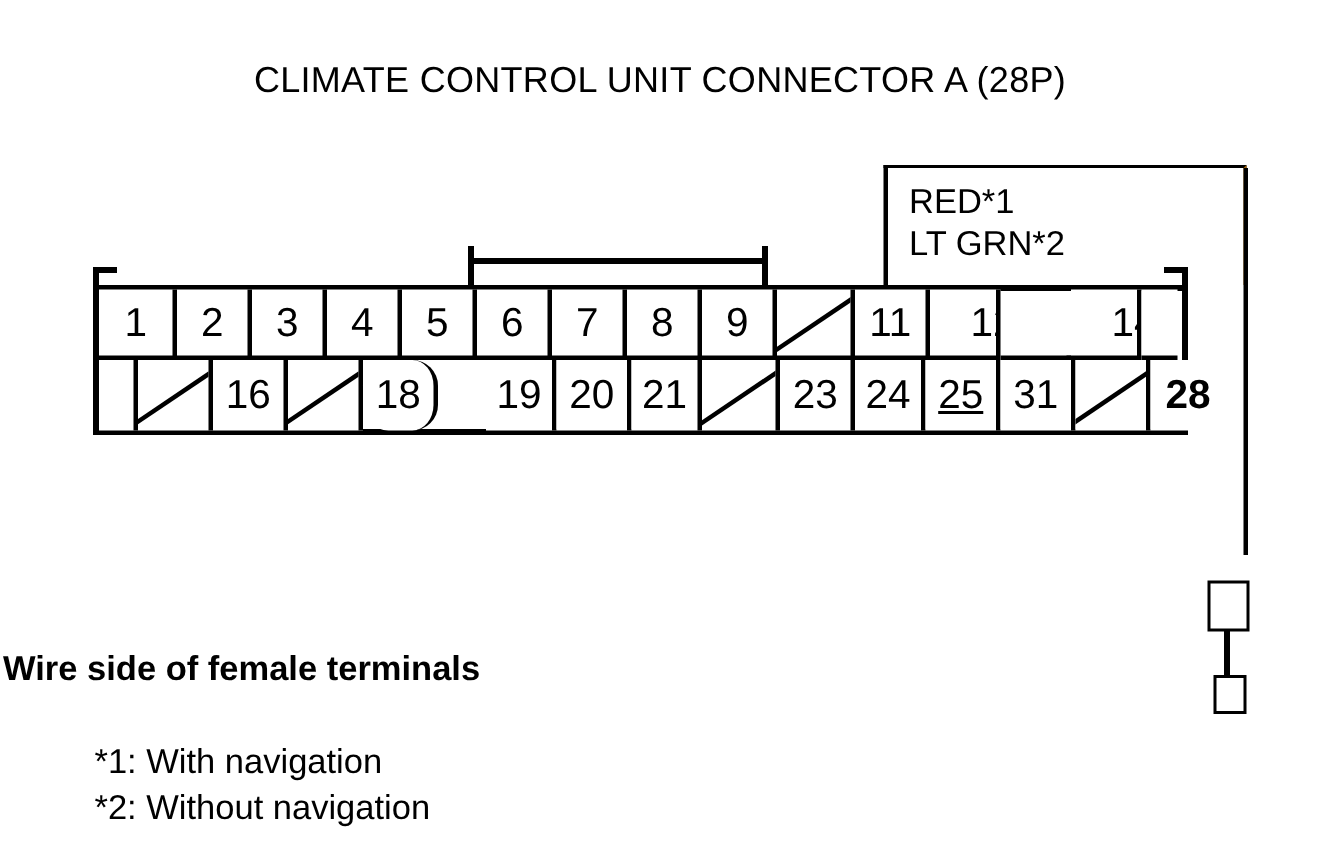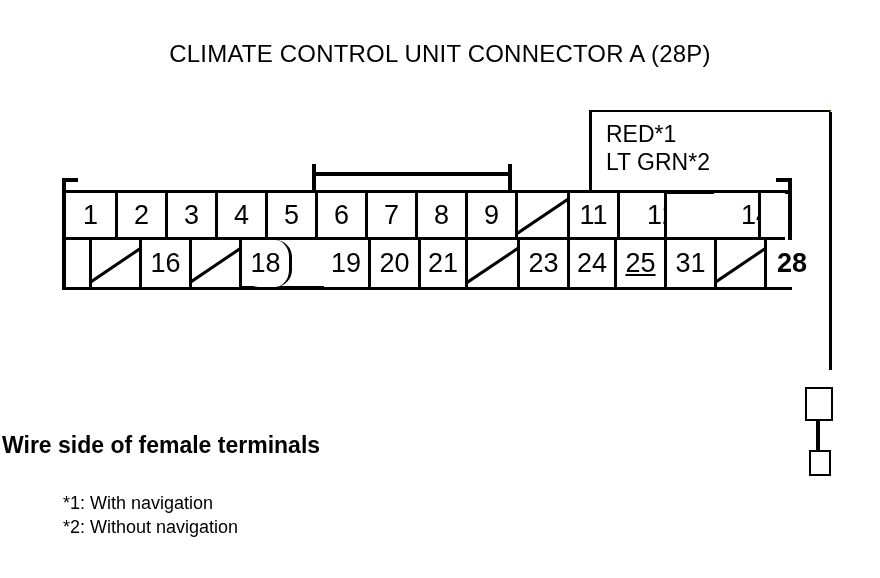--- a/index.html
+++ b/index.html
@@ -216,21 +216,21 @@
     width: 880px;
     text-align: left;
     font-size: 23px;
     white-space: nowrap;
     font-weight: bold;
   }
   .footnotes {
     position: absolute;
     left: 63px;
     top: 492px;
-    font-size: 18px;
+    font-size: 23px;
     line-height: 1.33;
   }
   .footnote-line { white-space: nowrap; }
 </style>
 </head>
 <body>
 
 <div class="title">CLIMATE CONTROL UNIT CONNECTOR A (28P)</div>
 
 <div class="connector-wrap">

